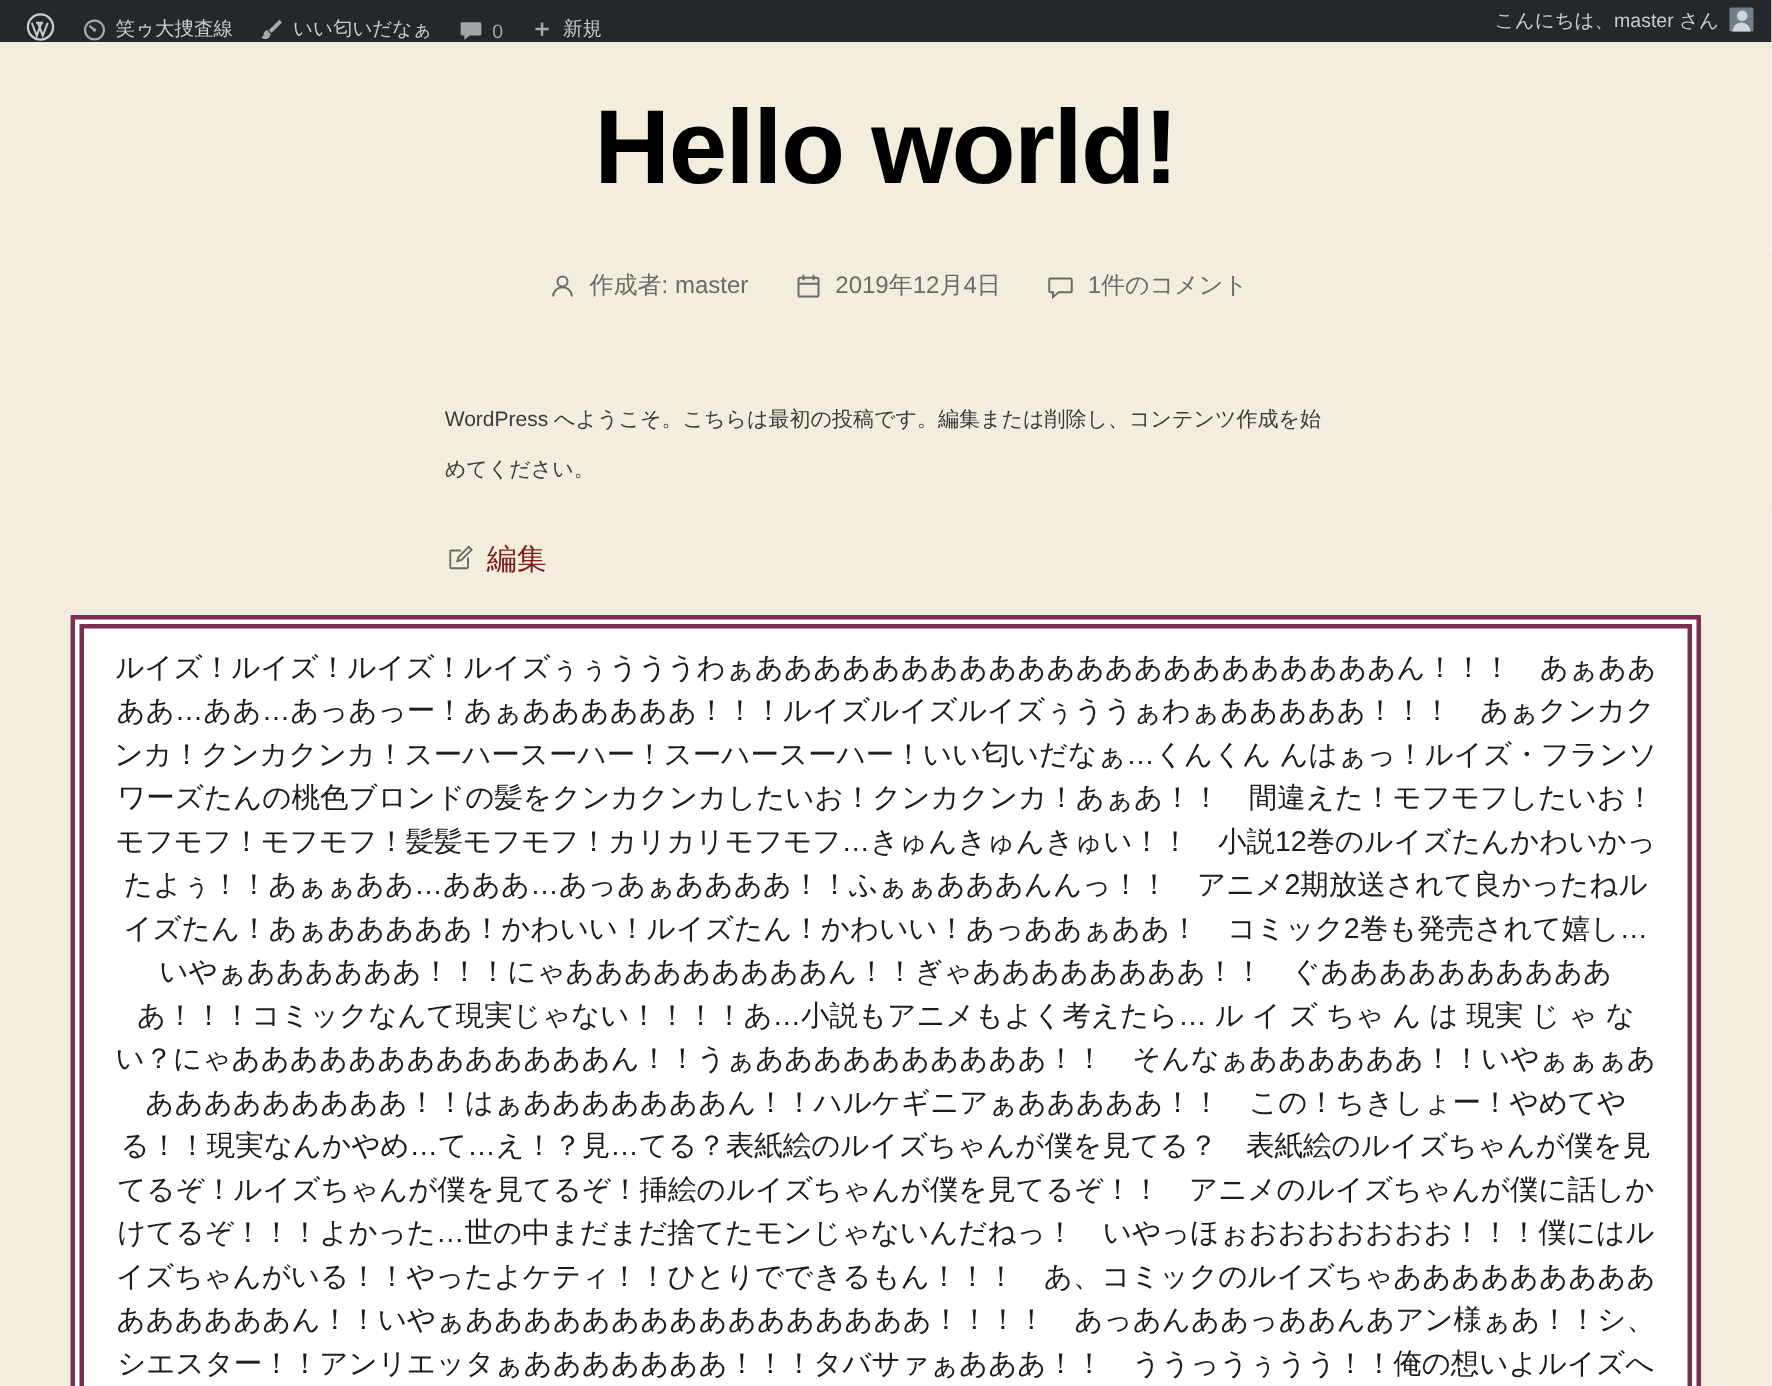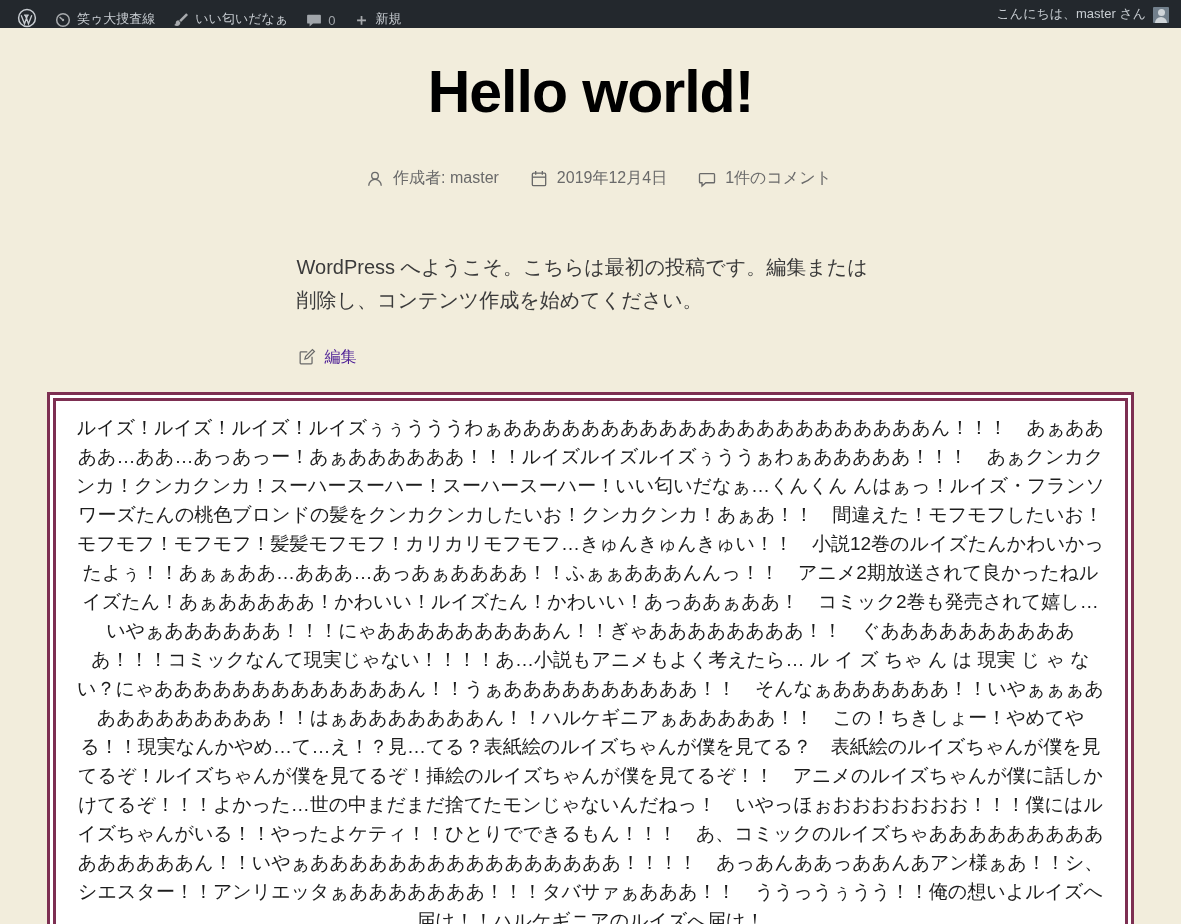--- a/index.html
+++ b/index.html
@@ -26,21 +26,21 @@
     gap: 6px;
     padding: 0 9px;
     height: 28px;
     cursor: pointer;
     white-space: nowrap;
   }
   .ab-item .glyph { display: flex; align-items: center; }
   .ab-count { color: #a0a5aa; }
   .ab-plus { font-size: 16px; font-weight: bold; color: #a7aaad; line-height: 1; }
   .ab-spacer { flex: 1; }
-  .ab-greeting { display: flex; align-items: flex-end; gap: 7px; padding: 0 2px; cursor: pointer; }
+  .ab-greeting { display: flex; align-items: flex-start; gap: 7px; padding: 0 2px; cursor: pointer; }
   .avatar {
     width: 16px; height: 16px;
     background: #72808c;
     display: inline-block;
     position: relative;
     overflow: hidden;
     border-radius: 1px;
   }
   .avatar::before {            
     content: ""; position: absolute;
@@ -49,21 +49,21 @@
   }
   .avatar::after {             
     content: ""; position: absolute;
     width: 12px; height: 7px; border-radius: 6px 6px 0 0;
     background: #cfd5d9; left: 2px; top: 10px;
   }
 
   
   .post-title {
     text-align: center;
-    font-size: 59px;
+    font-size: 70px;
     font-weight: 700;
     letter-spacing: -1px;
     color: #000;
     margin-top: 30px;
   }
   .post-meta {
     margin-top: 42px;
     display: flex;
     justify-content: center;
     align-items: center;
@@ -71,32 +71,32 @@
     font-size: 16px;
     color: #6a6a6a;
     padding-left: 16px;
   }
   .meta-item { display: flex; align-items: center; gap: 8px; cursor: pointer; }
   .meta-item svg { stroke: #6a6a6a; fill: none; stroke-width: 1.6; }
 
   .post-body {
     width: 588px;
     margin: 62px auto 0 auto;
-    font-size: 20px;
+    font-size: 14px;
     line-height: 33px;
     color: #3a3a3a;
   }
   .edit-row {
     width: 588px;
     margin: 30px auto 0 auto;
     display: flex;
     align-items: center;
     gap: 9px;
-    font-size: 16px;
-    color: #4c1d95;
+    font-size: 20px;
+    color: #7f1d1d;
     cursor: pointer;
   }
   .edit-row svg { stroke: #6a6a6a; fill: none; stroke-width: 1.6; }
 
   
   .comment-box {
     width: 1087px;
     margin: 24px auto 30px auto;
     background: #ffffff;
     border: 9px double #7d2f52;

